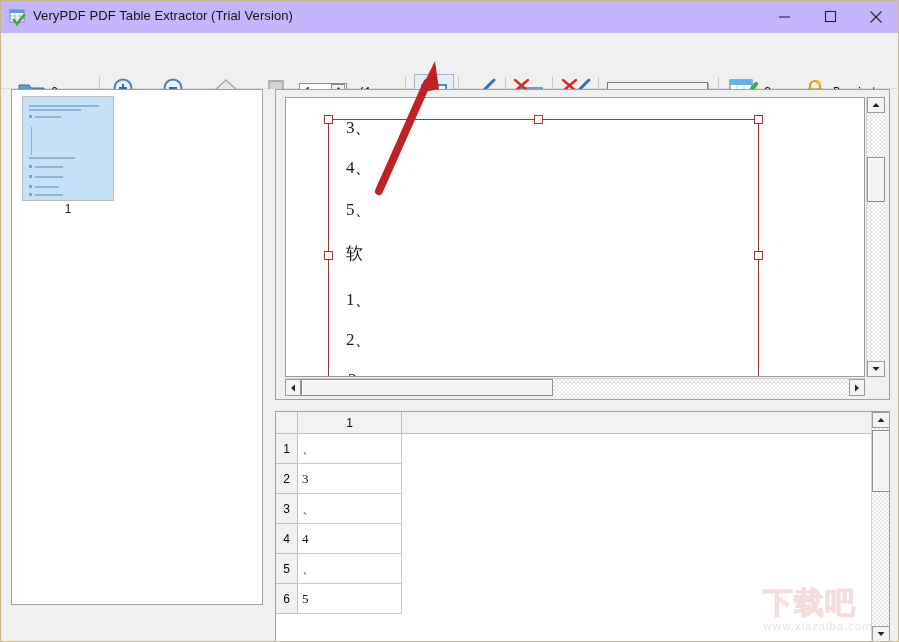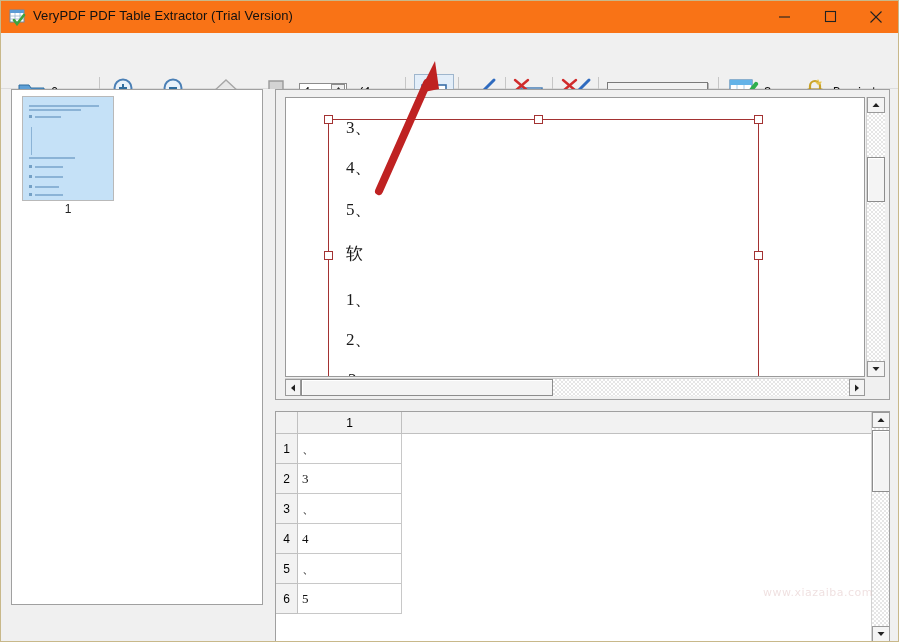--- a/index.html
+++ b/index.html
@@ -17,21 +17,21 @@
     border: 1px solid #c8b88a;
     box-sizing: border-box;
   }
 
   
   #titlebar {
     position: absolute;
     left: 0; top: 0;
     width: 899px;
     height: 32px;
-    background: #f97316;
+    background: #c4b5fd;
     box-sizing: border-box;
   }
   #title-icon {
     position: absolute;
     left: 8px; top: 7px;
     width: 18px; height: 18px;
   }
   #title-text {
     position: absolute;
     left: 32px; top: 7px;
@@ -680,16 +680,17 @@
   <div id="annot-arrow">
     <svg width="120" height="150" viewBox="0 0 120 150">
       <g>
         <line x1="18" y1="140" x2="66" y2="32" stroke="#bf2222" stroke-width="8" stroke-linecap="round"></line>
         <path d="M74 10 L58 42 L78 38 Z" fill="#bf2222"></path>
       </g>
     </svg>
   </div>
 
   <div id="watermark">
+    <div id="wm-text">下载吧</div>
     <div id="wm-sub">www.xiazaiba.com</div>
   </div>
 
 </div>
 
 </body></html>

